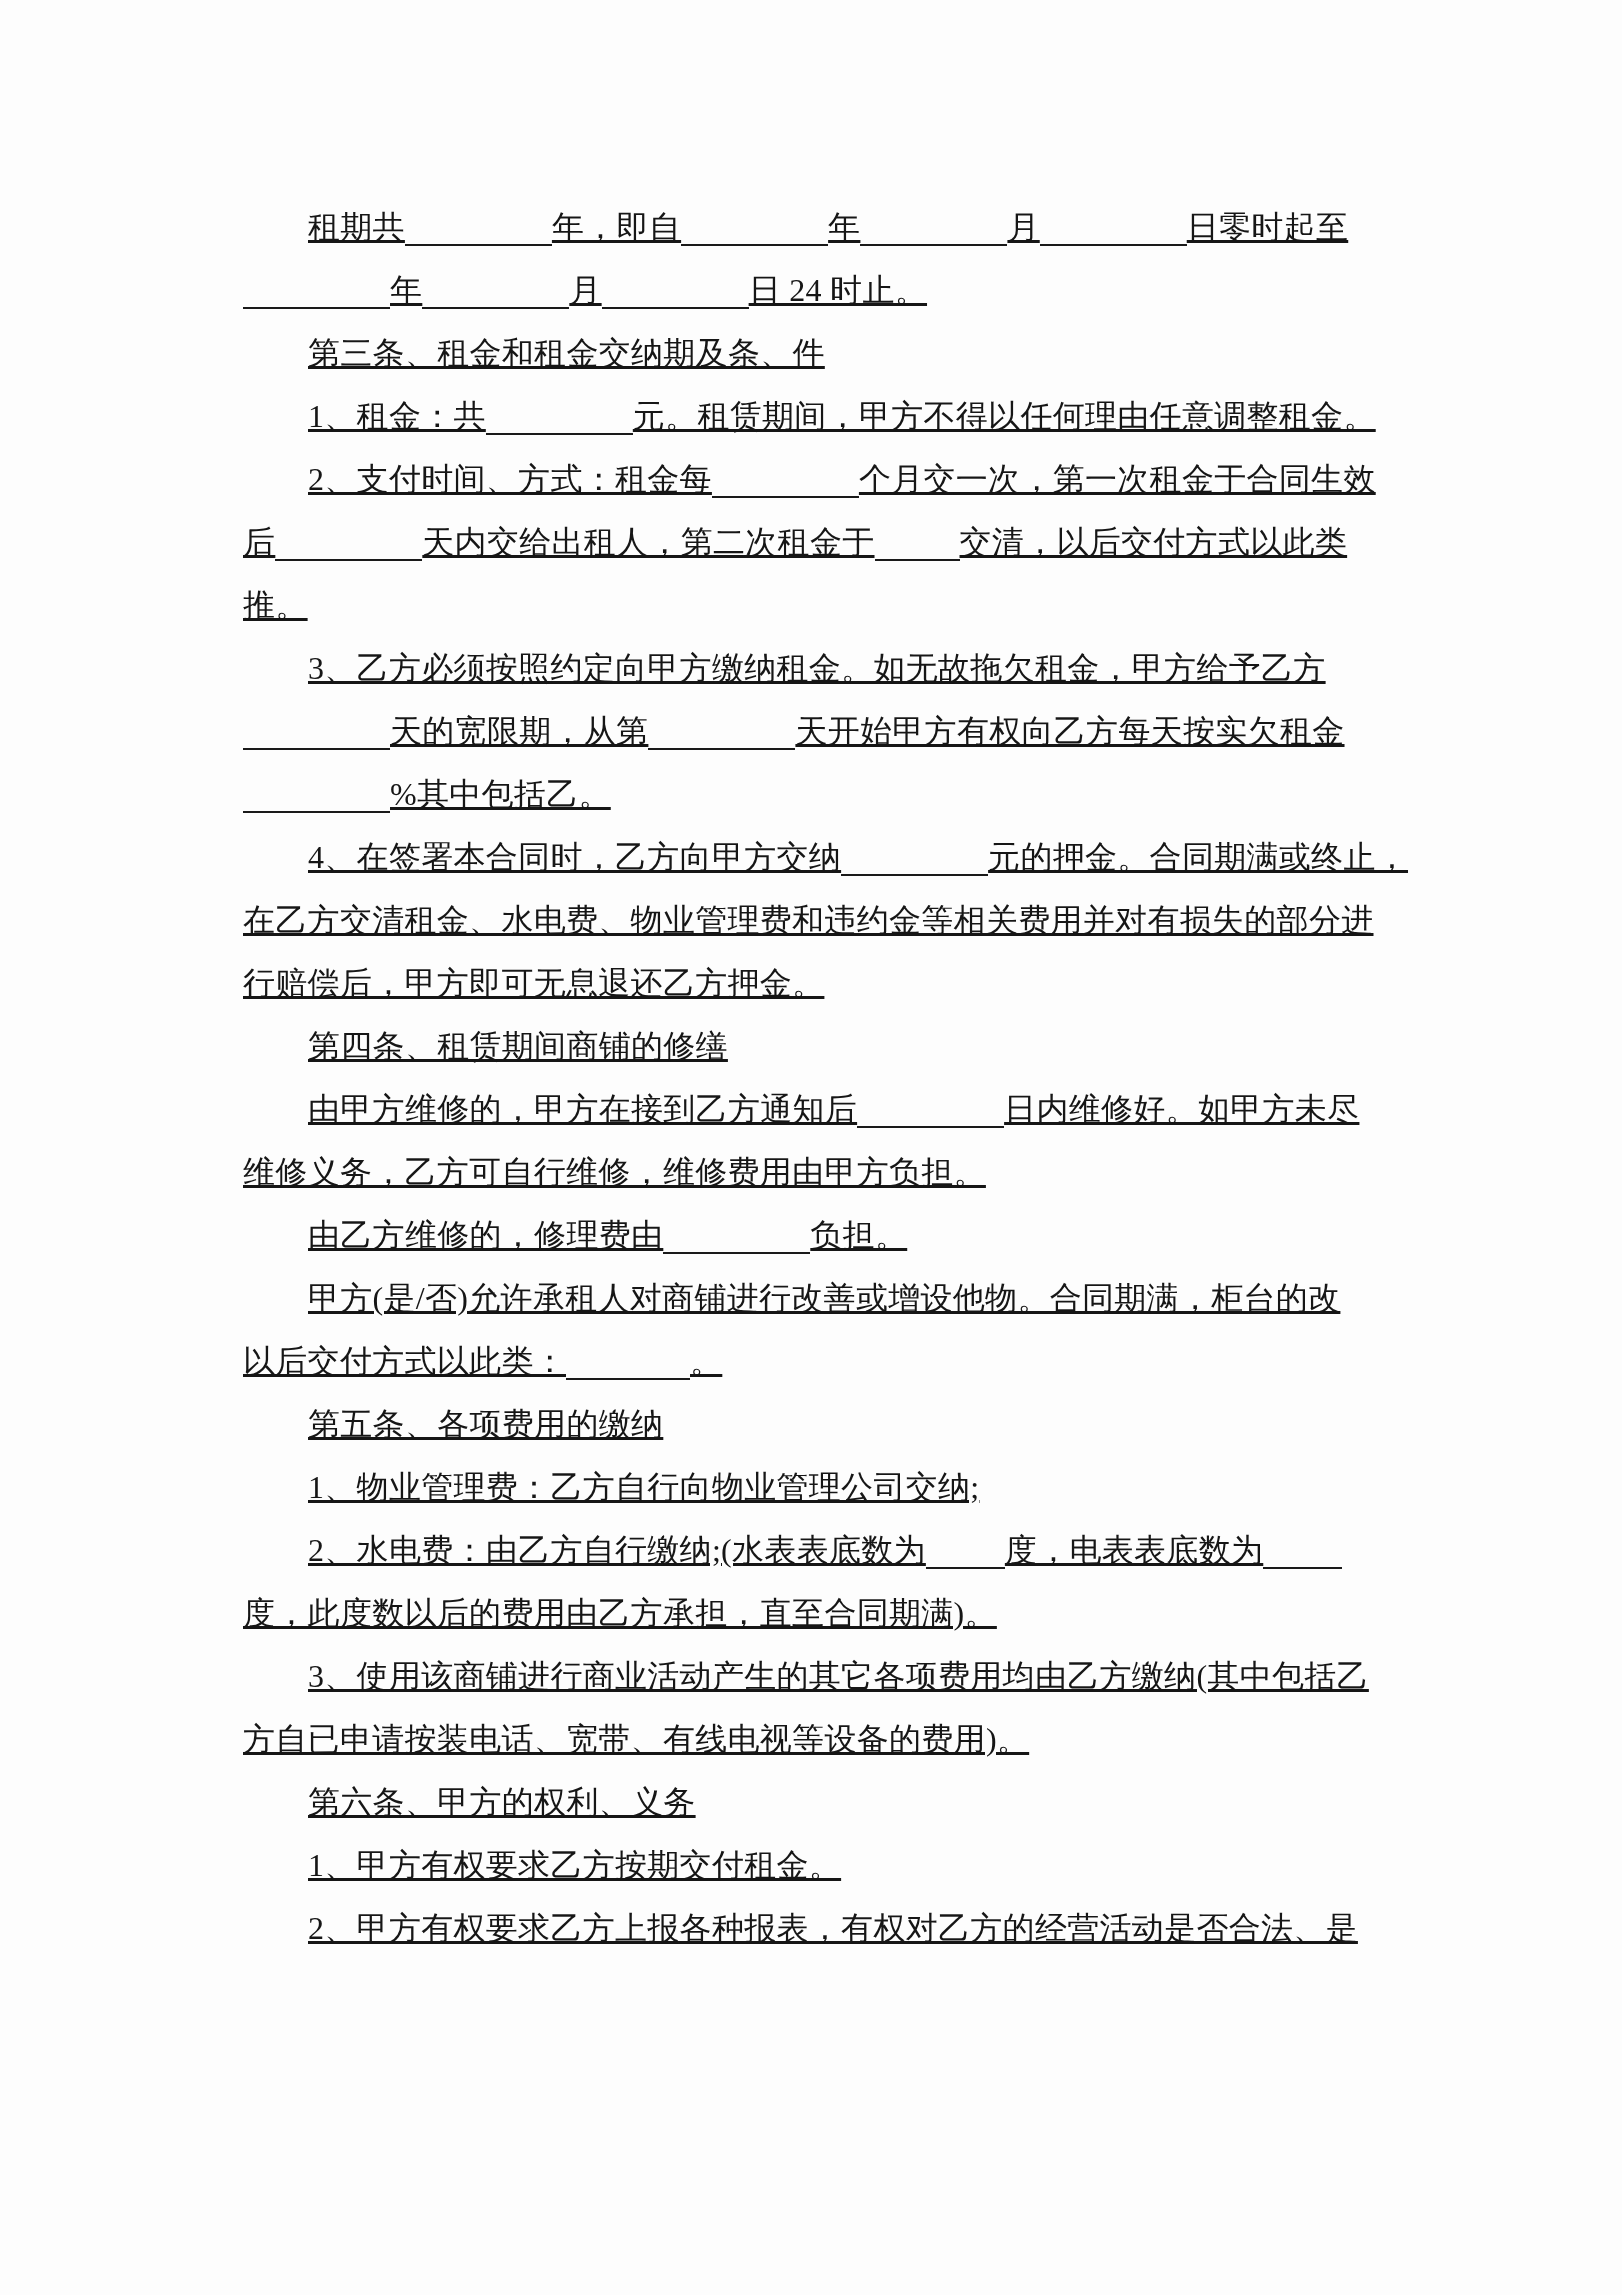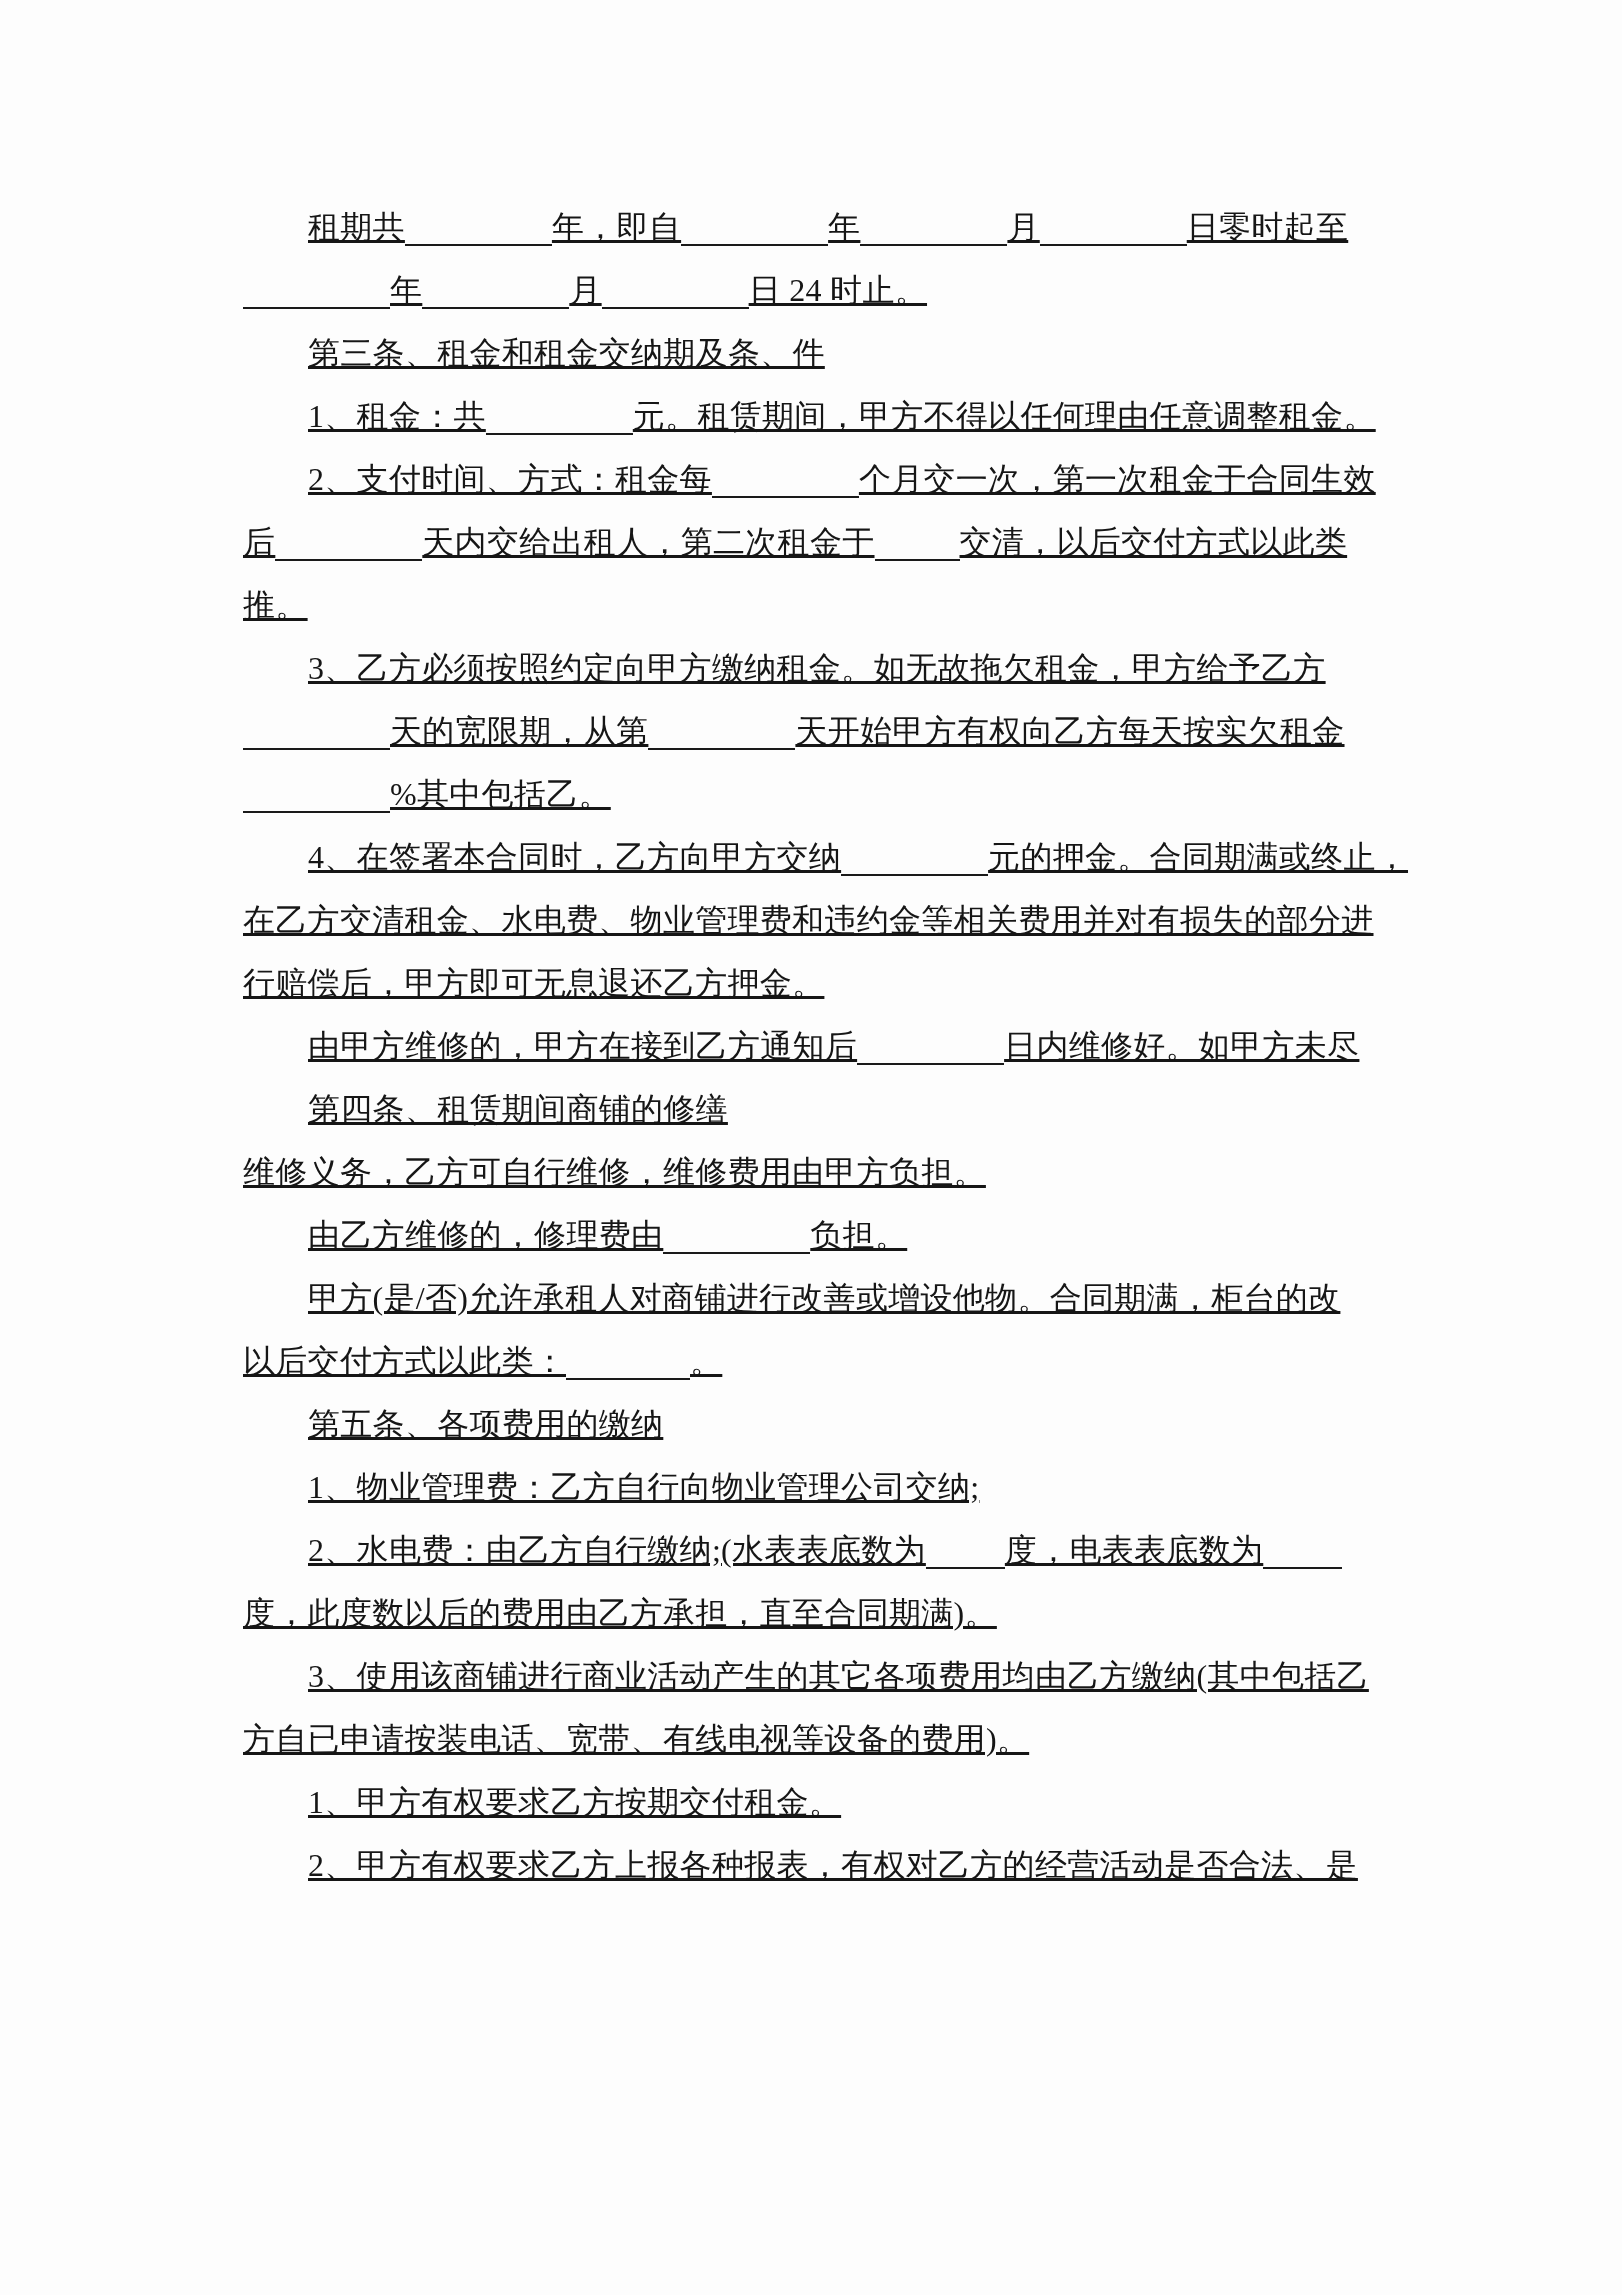--- a/index.html
+++ b/index.html
@@ -53,29 +53,30 @@
       <div class="line indent"><span>1、租金：共</span><span class="blank" style="width: 147px;"></span><span>元。租赁期间，甲方不得以任何理由任意调整租金。</span></div>
       <div class="line indent"><span>2、支付时间、方式：租金每</span><span class="blank" style="width: 147px;"></span><span>个月交一次，第一次租金于合同生效</span></div>
       <div class="line"><span>后</span><span class="blank" style="width: 147px;"></span><span>天内交给出租人，第二次租金于</span><span class="blank" style="width: 85px;"></span><span>交清，以后交付方式以此类</span></div>
       <div class="line"><span>推。</span></div>
       <div class="line indent"><span>3、乙方必须按照约定向甲方缴纳租金。如无故拖欠租金，甲方给予乙方</span></div>
       <div class="line"><span class="blank" style="width: 147px;"></span><span>天的宽限期，从第</span><span class="blank" style="width: 147px;"></span><span>天开始甲方有权向乙方每天按实欠租金</span></div>
       <div class="line"><span class="blank" style="width: 147px;"></span><span>%其中包括乙。</span></div>
       <div class="line indent"><span>4、在签署本合同时，乙方向甲方交纳</span><span class="blank" style="width: 147px;"></span><span>元的押金。合同期满或终止，</span></div>
       <div class="line"><span>在乙方交清租金、水电费、物业管理费和违约金等相关费用并对有损失的部分进</span></div>
       <div class="line"><span>行赔偿后，甲方即可无息退还乙方押金。</span></div>
+      <div class="line indent"><span>第四条、租赁期间商铺的修缮</span></div>
       <div class="line indent"><span>由甲方维修的，甲方在接到乙方通知后</span><span class="blank" style="width: 147px;"></span><span>日内维修好。如甲方未尽</span></div>
-      <div class="line indent"><span>第四条、租赁期间商铺的修缮</span></div>
       <div class="line"><span>维修义务，乙方可自行维修，维修费用由甲方负担。</span></div>
       <div class="line indent"><span>由乙方维修的，修理费由</span><span class="blank" style="width: 147px;"></span><span>负担。</span></div>
       <div class="line indent"><span>甲方(是/否)允许承租人对商铺进行改善或增设他物。合同期满，柜台的改</span></div>
       <div class="line"><span>以后交付方式以此类：</span><span class="blank" style="width: 124px;"></span><span>。</span></div>
       <div class="line indent"><span>第五条、各项费用的缴纳</span></div>
       <div class="line indent"><span>1、物业管理费：乙方自行向物业管理公司交纳;</span></div>
       <div class="line indent"><span>2、水电费：由乙方自行缴纳;(水表表底数为</span><span class="blank" style="width: 79px;"></span><span>度，电表表底数为</span><span class="blank" style="width: 79px;"></span></div>
       <div class="line"><span>度，此度数以后的费用由乙方承担，直至合同期满)。</span></div>
       <div class="line indent"><span>3、使用该商铺进行商业活动产生的其它各项费用均由乙方缴纳(其中包括乙</span></div>
       <div class="line"><span>方自已申请按装电话、宽带、有线电视等设备的费用)。</span></div>
+      <div class="line indent"><span>第六条、甲方的权利、义务</span></div>
       <div class="line indent"><span>1、甲方有权要求乙方按期交付租金。</span></div>
       <div class="line indent"><span>2、甲方有权要求乙方上报各种报表，有权对乙方的经营活动是否合法、是</span></div>
     </div>
 </div>
 
 
 </body></html>

